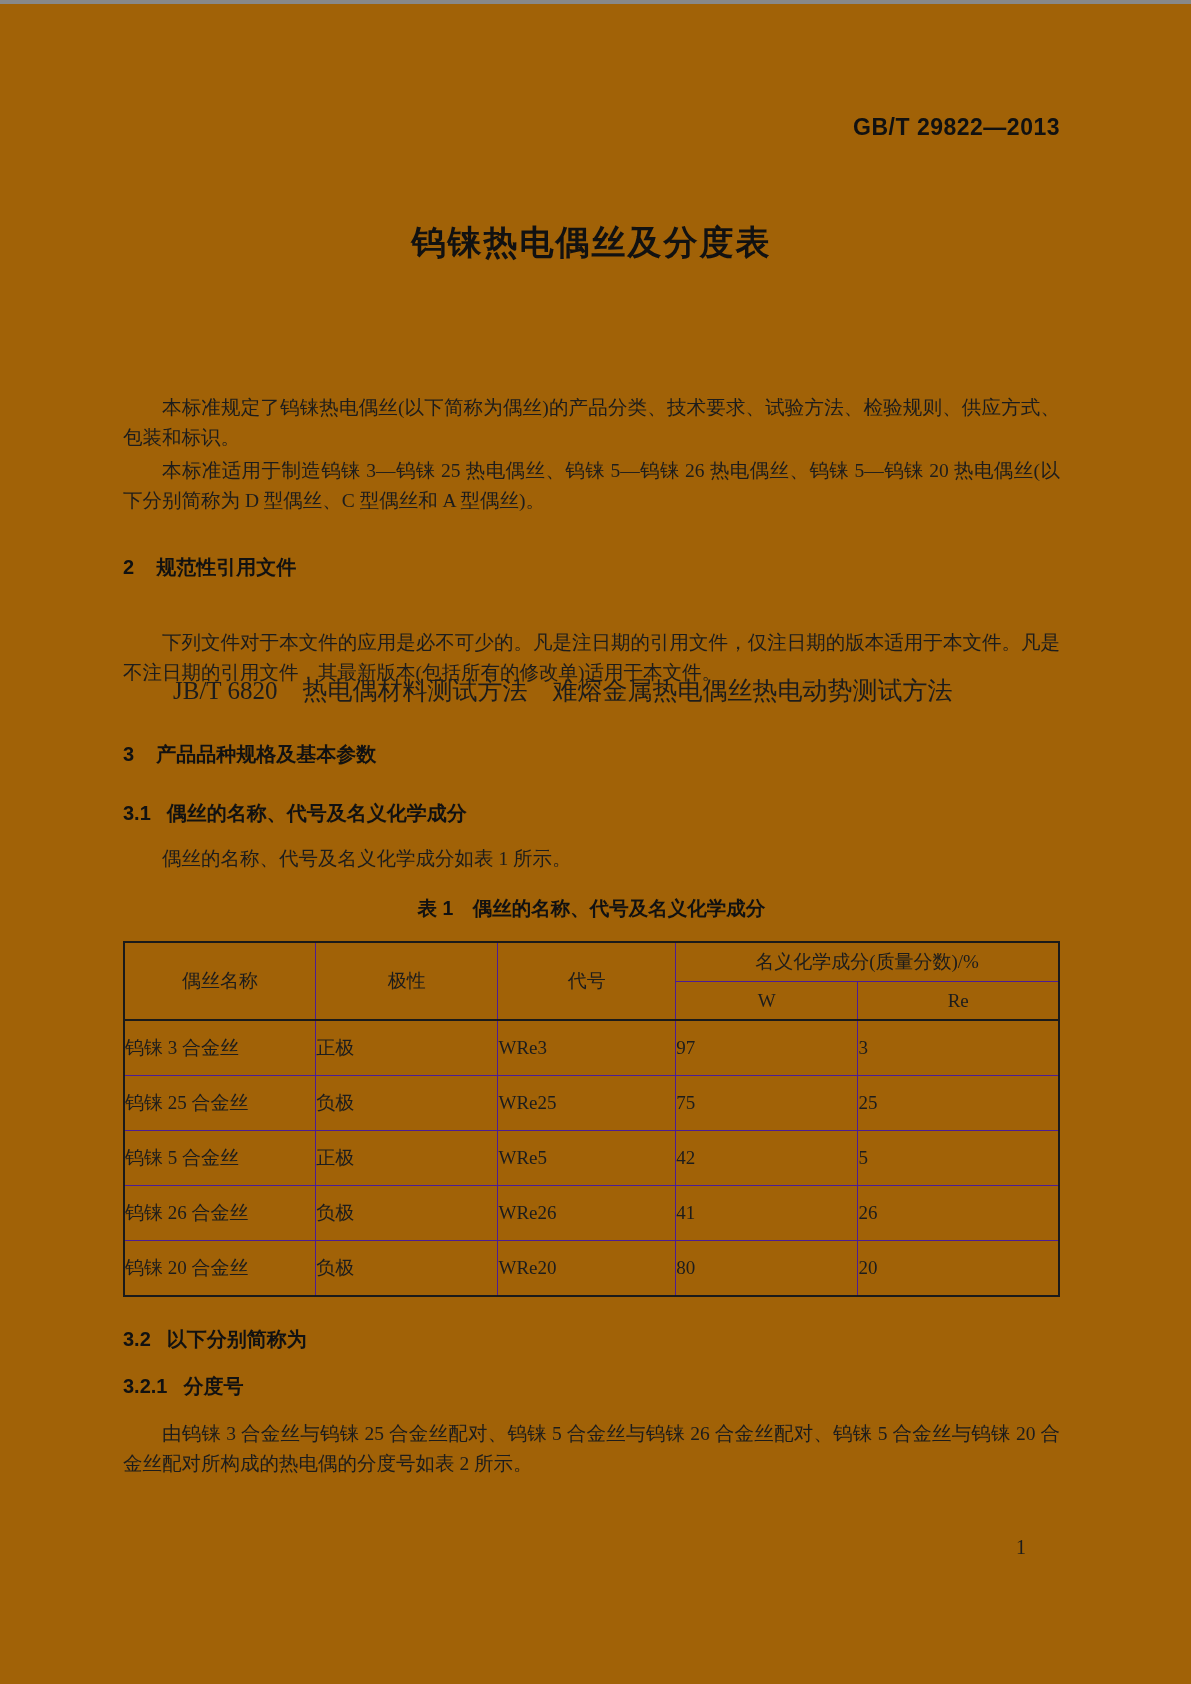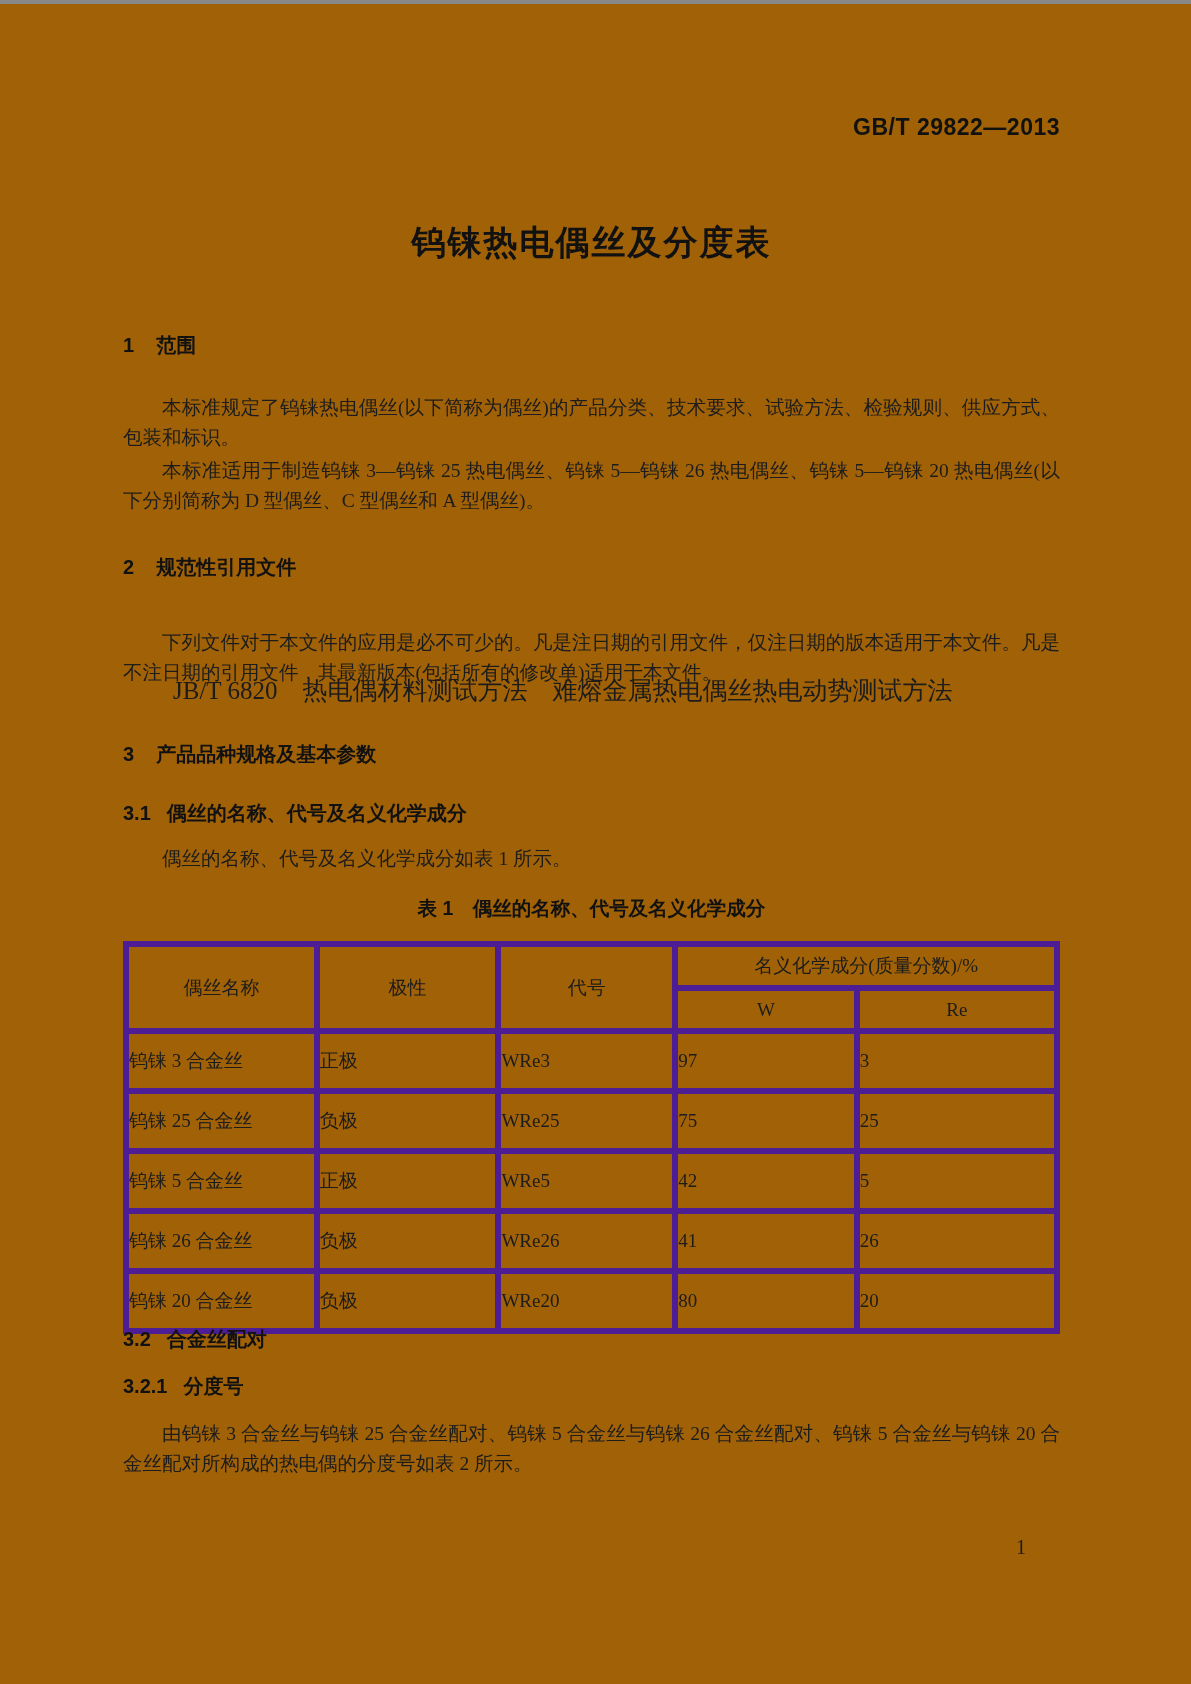--- a/index.html
+++ b/index.html
@@ -46,21 +46,21 @@
     font-family:"Liberation Sans","DejaVu Sans",sans-serif;
     font-weight:bold; font-size:19.5px; color:#111;
   }
   table.t1 {
     position:absolute; left:123px; top:937px;
     width:937px; height:348px;
     border-collapse:collapse; table-layout:fixed;
     font-size:19px; color:#1c1c1c;
   }
   table.t1 th, table.t1 td {
-    border:6px solid #4c1d95;
+    border:1px solid #4c1d95;
     vertical-align:middle;
     font-weight:normal; padding:0;
   }
   table.t1 { border:2.5px solid #1a1a1a; }
   table.t1 thead tr.hr1 th { height:38px; }
   table.t1 thead tr.hr2 th { height:37px; }
   table.t1 tbody td { height:54px; }
   table.t1 tbody { border-top:2.5px solid #1a1a1a; }
   .col-name { width:20.5%; }
   .col-pol  { width:19.5%; }
@@ -74,23 +74,20 @@
 </style>
 </head>
 <body>
 
 <div class="page">
 
   <div class="abs doc-number">GB/T 29822—2013</div>
 
   <div class="abs doc-title">钨铼热电偶丝及分度表</div>
 
-  <div class="abs heading" style="top:326px;">
-    <span class="h-num">1</span><span>范围</span>
-  </div>
 
   <div class="abs para" style="top:389px;">本标准规定了钨铼热电偶丝(以下简称为偶丝)的产品分类、技术要求、试验方法、检验规则、供应方式、包装和标识。</div>
 
   <div class="abs para" style="top:452px;">本标准适用于制造钨铼 3—钨铼 25 热电偶丝、钨铼 5—钨铼 26 热电偶丝、钨铼 5—钨铼 20 热电偶丝(以下分别简称为 D 型偶丝、C 型偶丝和 A 型偶丝)。</div>
 
   <div class="abs heading" style="top:548px;">
     <span class="h-num">2</span><span>规范性引用文件</span>
   </div>
 
   <div class="abs para" style="top:624px;">下列文件对于本文件的应用是必不可少的。凡是注日期的引用文件，仅注日期的版本适用于本文件。凡是不注日期的引用文件，其最新版本(包括所有的修改单)适用于本文件。</div>
@@ -162,21 +159,21 @@
         <td>钨铼 20 合金丝</td>
         <td>负极</td>
         <td>WRe20</td>
         <td>80</td>
         <td>20</td>
       </tr>
     </tbody>
   </table>
 
   <div class="abs heading" style="top:1320px;">
-    <span class="h-num" style="margin-right:16px;">3.2</span><span>合金丝配对</span>
+    <span class="h-num" style="margin-right:16px;">3.2</span><span>以下分别简称为</span>
   </div>
 
   <div class="abs heading" style="top:1367px;">
     <span class="h-num" style="margin-right:16px;">3.2.1</span><span>分度号</span>
   </div>
 
   <div class="abs para" style="top:1415px;">由钨铼 3 合金丝与钨铼 25 合金丝配对、钨铼 5 合金丝与钨铼 26 合金丝配对、钨铼 5 合金丝与钨铼 20 合金丝配对所构成的热电偶的分度号如表 2 所示。</div>
 
   <div class="abs page-num">1</div>
 

